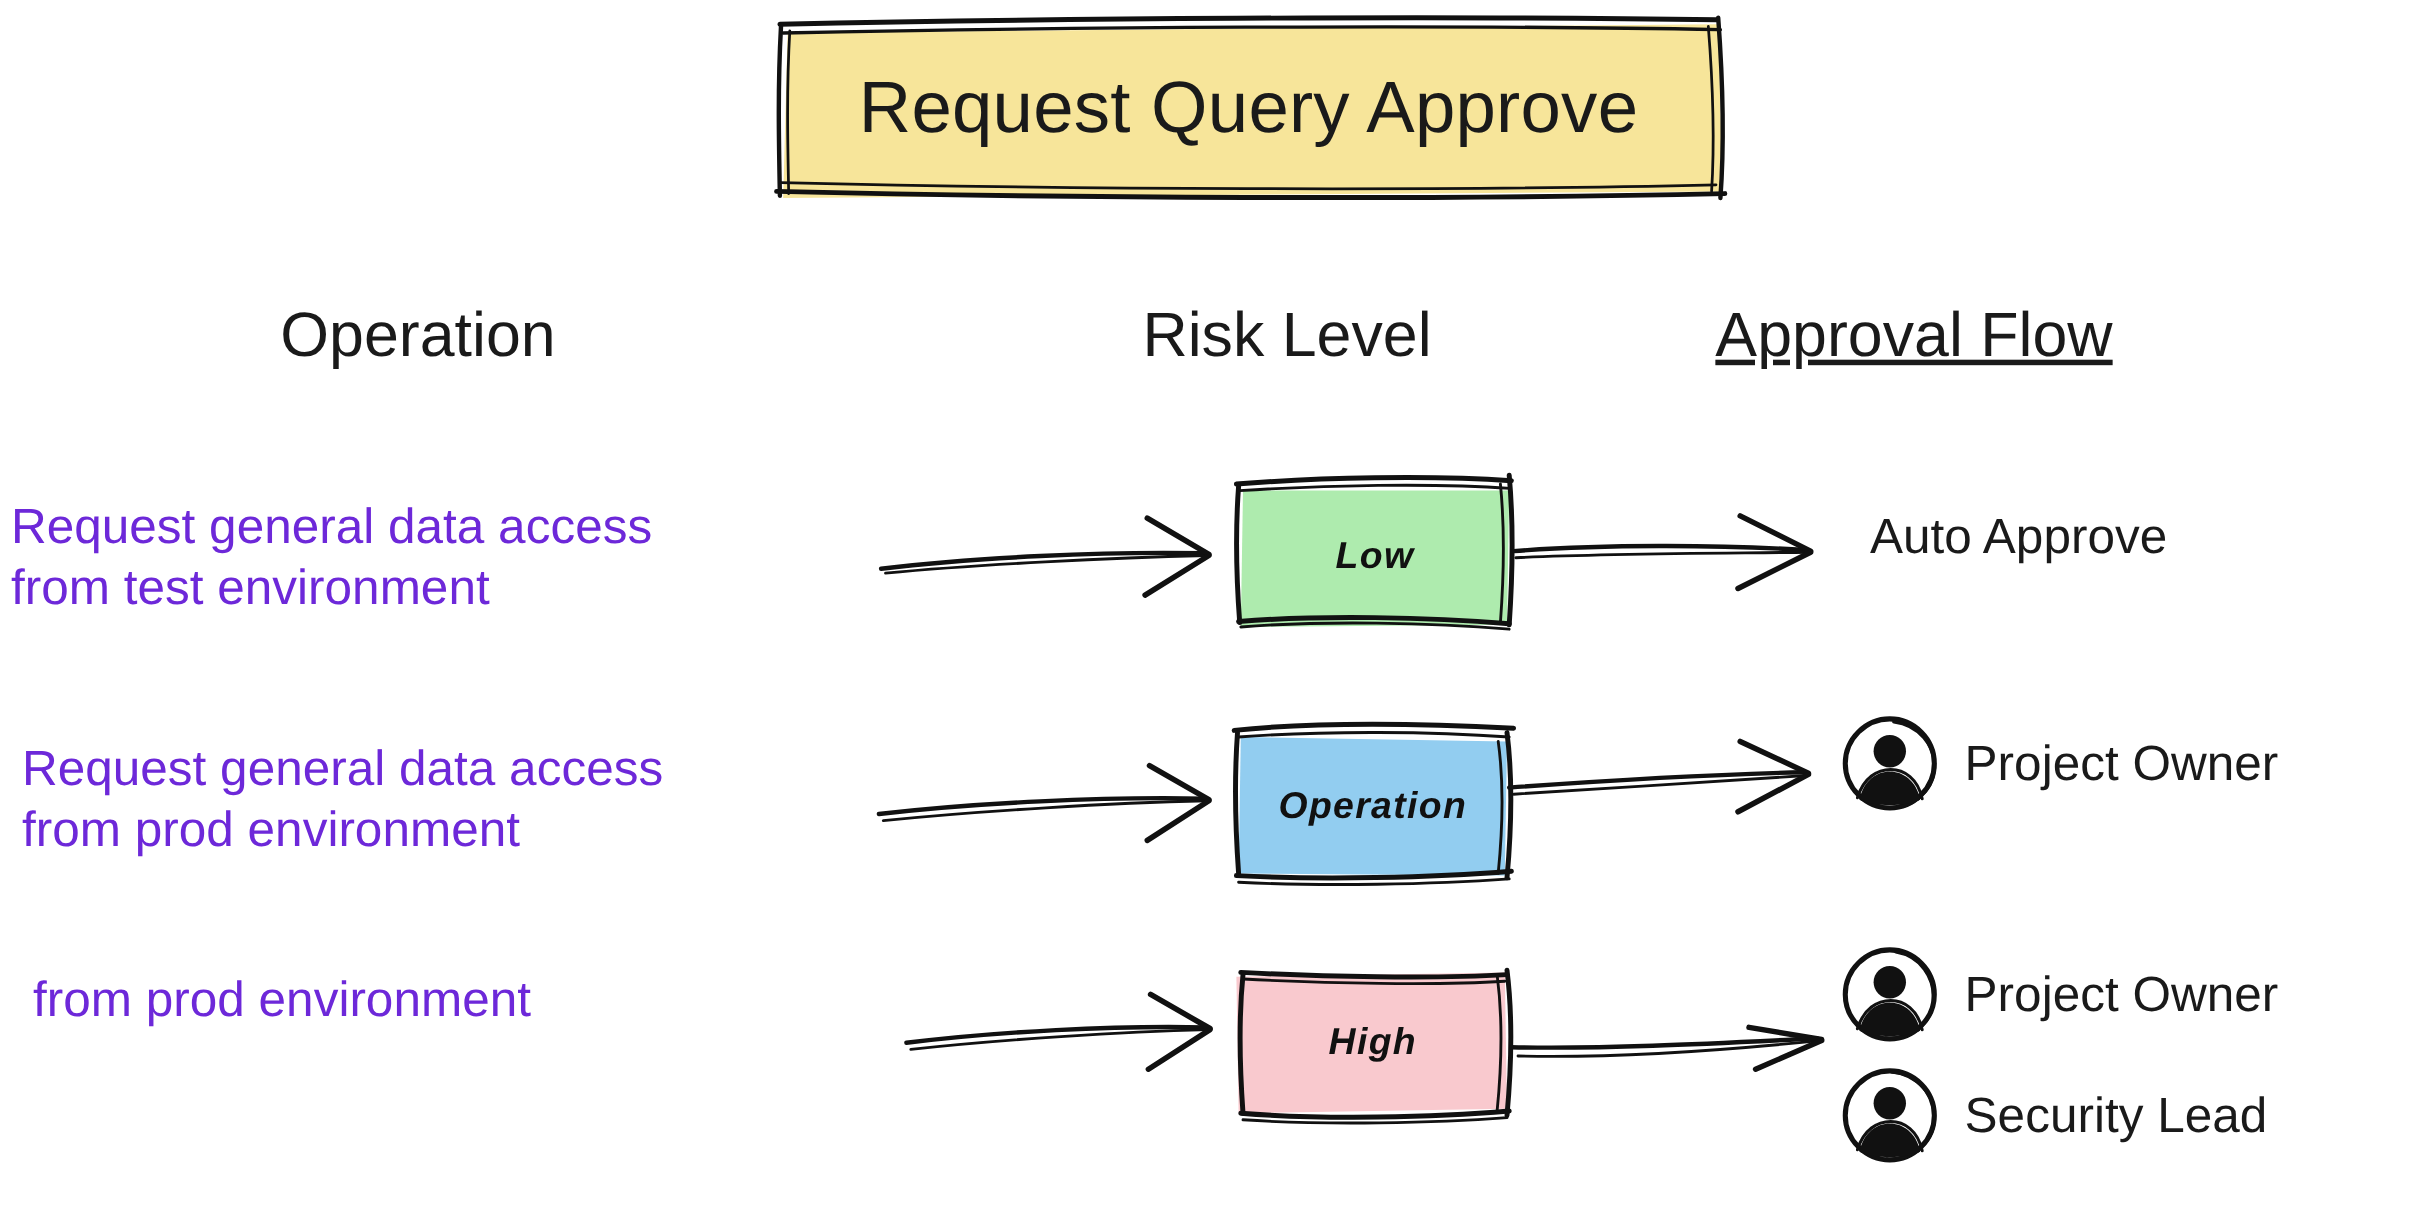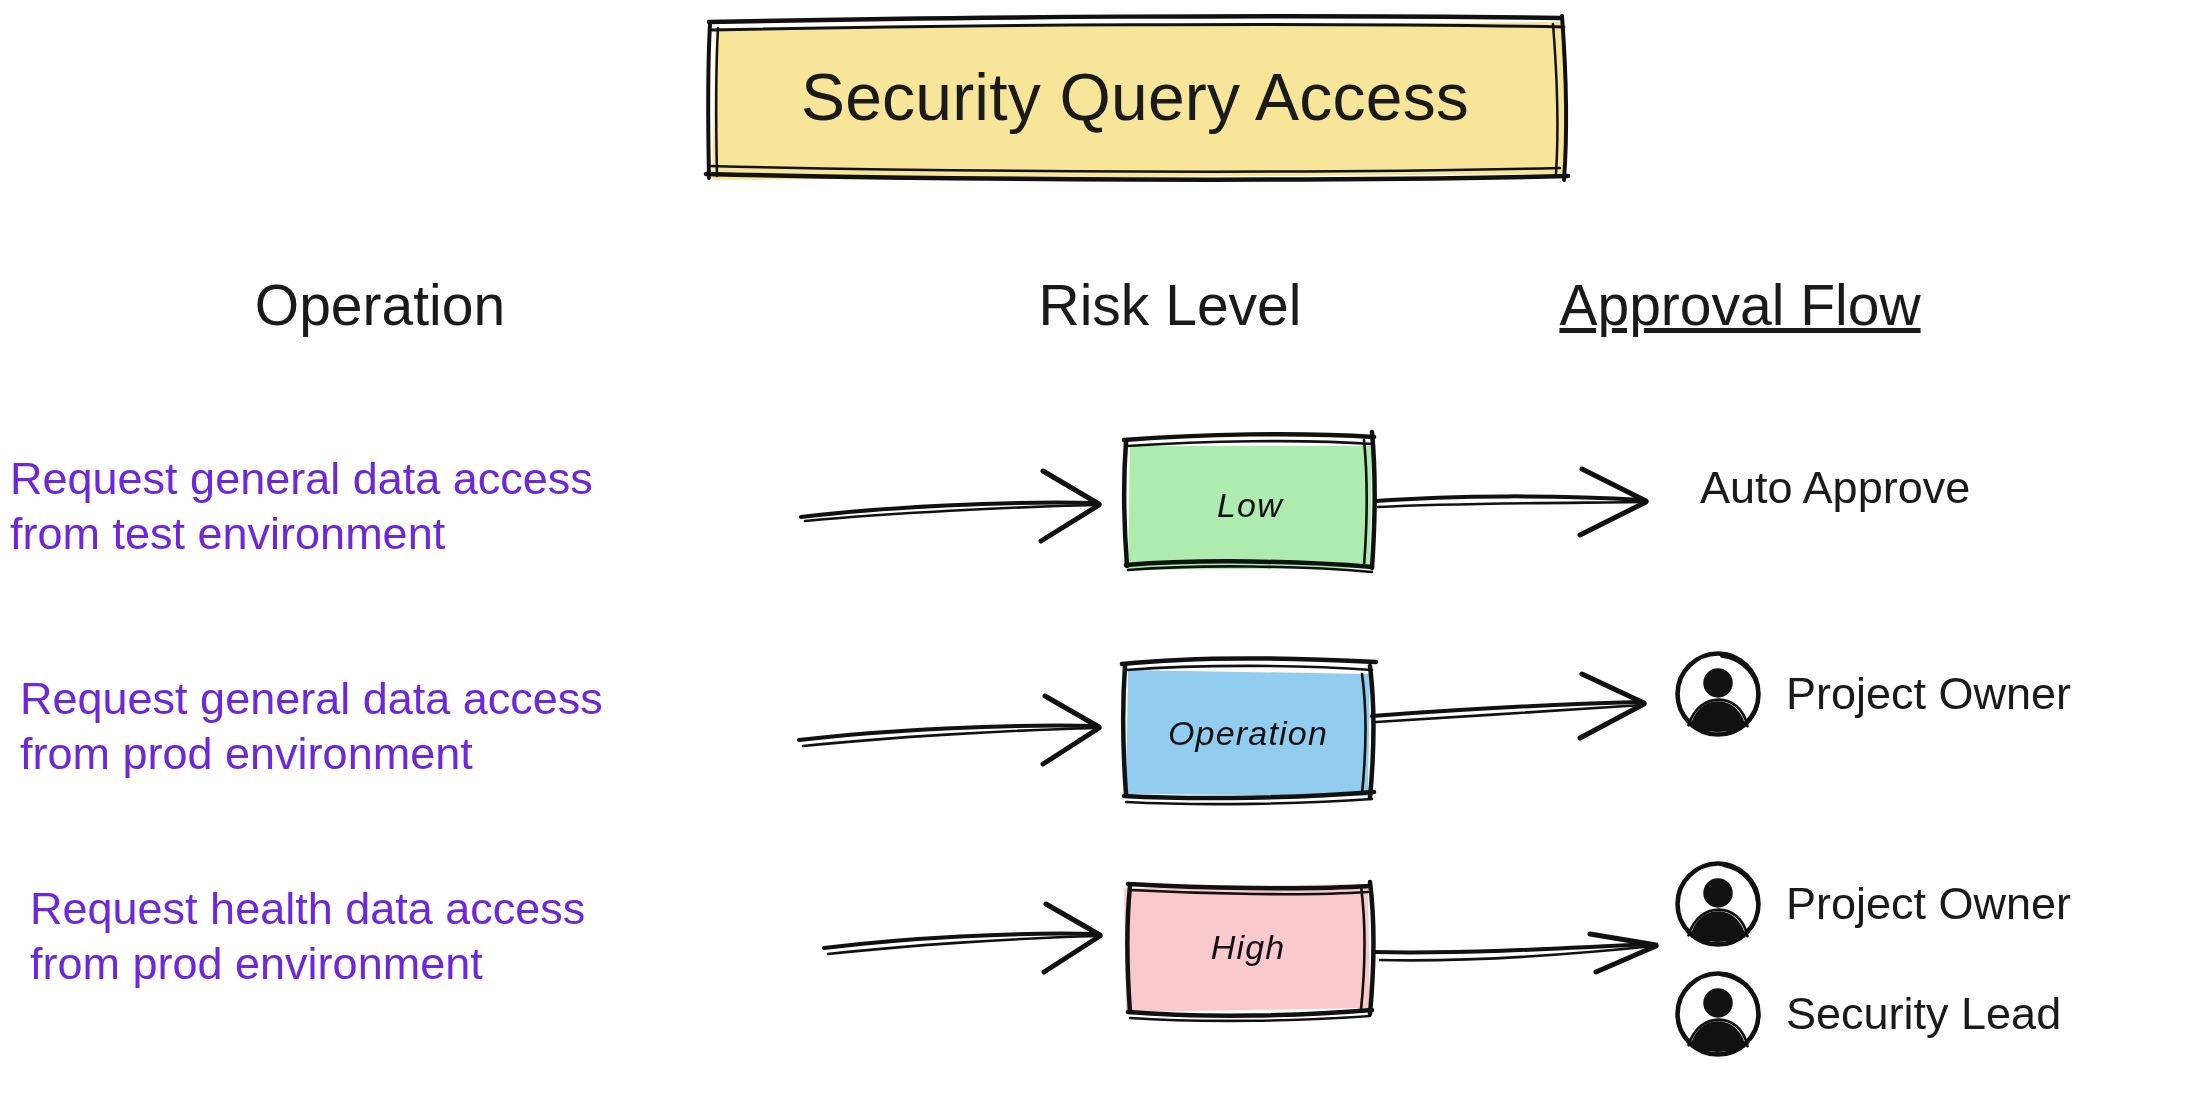--- a/index.html
+++ b/index.html
@@ -94,21 +94,21 @@
     top: 0;
     width: 100%;
     height: 100%;
     display: flex;
     align-items: center;
     justify-content: center;
     font-size: 34px;
     color: #111111;
     white-space: nowrap;
     font-style: italic;
-    font-weight: normal;
+    font-weight: bold;
     letter-spacing: 1.2px;
   }
   #risk-box-1 { left: 1100px; top: 420px; }
   #risk-box-2 { left: 1098px; top: 648px; }
   #risk-box-3 { left: 1098px; top: 862px; }
 
   
   .arrow-svg {
     position: absolute;
     overflow: visible;
@@ -155,37 +155,36 @@
       <polygon points="16,22 862,14 866,166 12,172" fill="#F7E59A"></polygon>
       <path d="M9,14 C240,9 600,6 861,10" fill="none" stroke="#111" stroke-width="4.5" stroke-linecap="round"></path>
       <path d="M12,22 C250,17 610,14 864,19" fill="none" stroke="#111" stroke-width="3" stroke-linecap="round"></path>
       <path d="M10,16 C7,70 8,120 9,170" fill="none" stroke="#111" stroke-width="4" stroke-linecap="round"></path>
       <path d="M18,20 C15,72 16,120 17,168" fill="none" stroke="#111" stroke-width="2.5" stroke-linecap="round"></path>
       <path d="M862,8 C866,62 868,118 864,172" fill="none" stroke="#111" stroke-width="4" stroke-linecap="round"></path>
       <path d="M853,16 C857,66 859,118 856,166" fill="none" stroke="#111" stroke-width="2.5" stroke-linecap="round"></path>
       <path d="M6,166 C250,172 610,174 868,168" fill="none" stroke="#111" stroke-width="4.5" stroke-linecap="round"></path>
       <path d="M10,158 C255,164 612,166 860,160" fill="none" stroke="#111" stroke-width="2.5" stroke-linecap="round"></path>
     </svg>
-    <div id="title-text">Security Query Access</div>
+    <div id="title-text">Request Query Approve</div>
   </div>
 
   <div class="col-header" id="header-operation">Operation</div>
   <div class="col-header" id="header-risk">Risk Level</div>
   <div class="col-header" id="header-approval">Approval Flow</div>
 
   <div class="op-label" id="op-row-1">
     <span class="op-line">Request general data access</span>
     <span class="op-line">from test environment</span>
   </div>
   <div class="op-label" id="op-row-2">
     <span class="op-line">Request general data access</span>
     <span class="op-line">from prod environment</span>
   </div>
   <div class="op-label" id="op-row-3">
-    <span class="op-line">Request health data access</span>
     <span class="op-line">from prod environment</span>
   </div>
 
   <svg class="arrow-svg" id="arrow-l1" viewBox="0 0 330 110">
     <path d="M6,62 C90,52 210,46 300,48" fill="none" stroke="#111" stroke-width="4" stroke-linecap="round"></path>
     <path d="M10,66 C95,58 215,52 302,50" fill="none" stroke="#111" stroke-width="2.6" stroke-linecap="round"></path>
     <path d="M248,16 L304,49" fill="none" stroke="#111" stroke-width="5" stroke-linecap="round"></path>
     <path d="M246,86 L304,50" fill="none" stroke="#111" stroke-width="5" stroke-linecap="round"></path>
   </svg>
   <svg class="arrow-svg" id="arrow-l2" viewBox="0 0 330 110">

